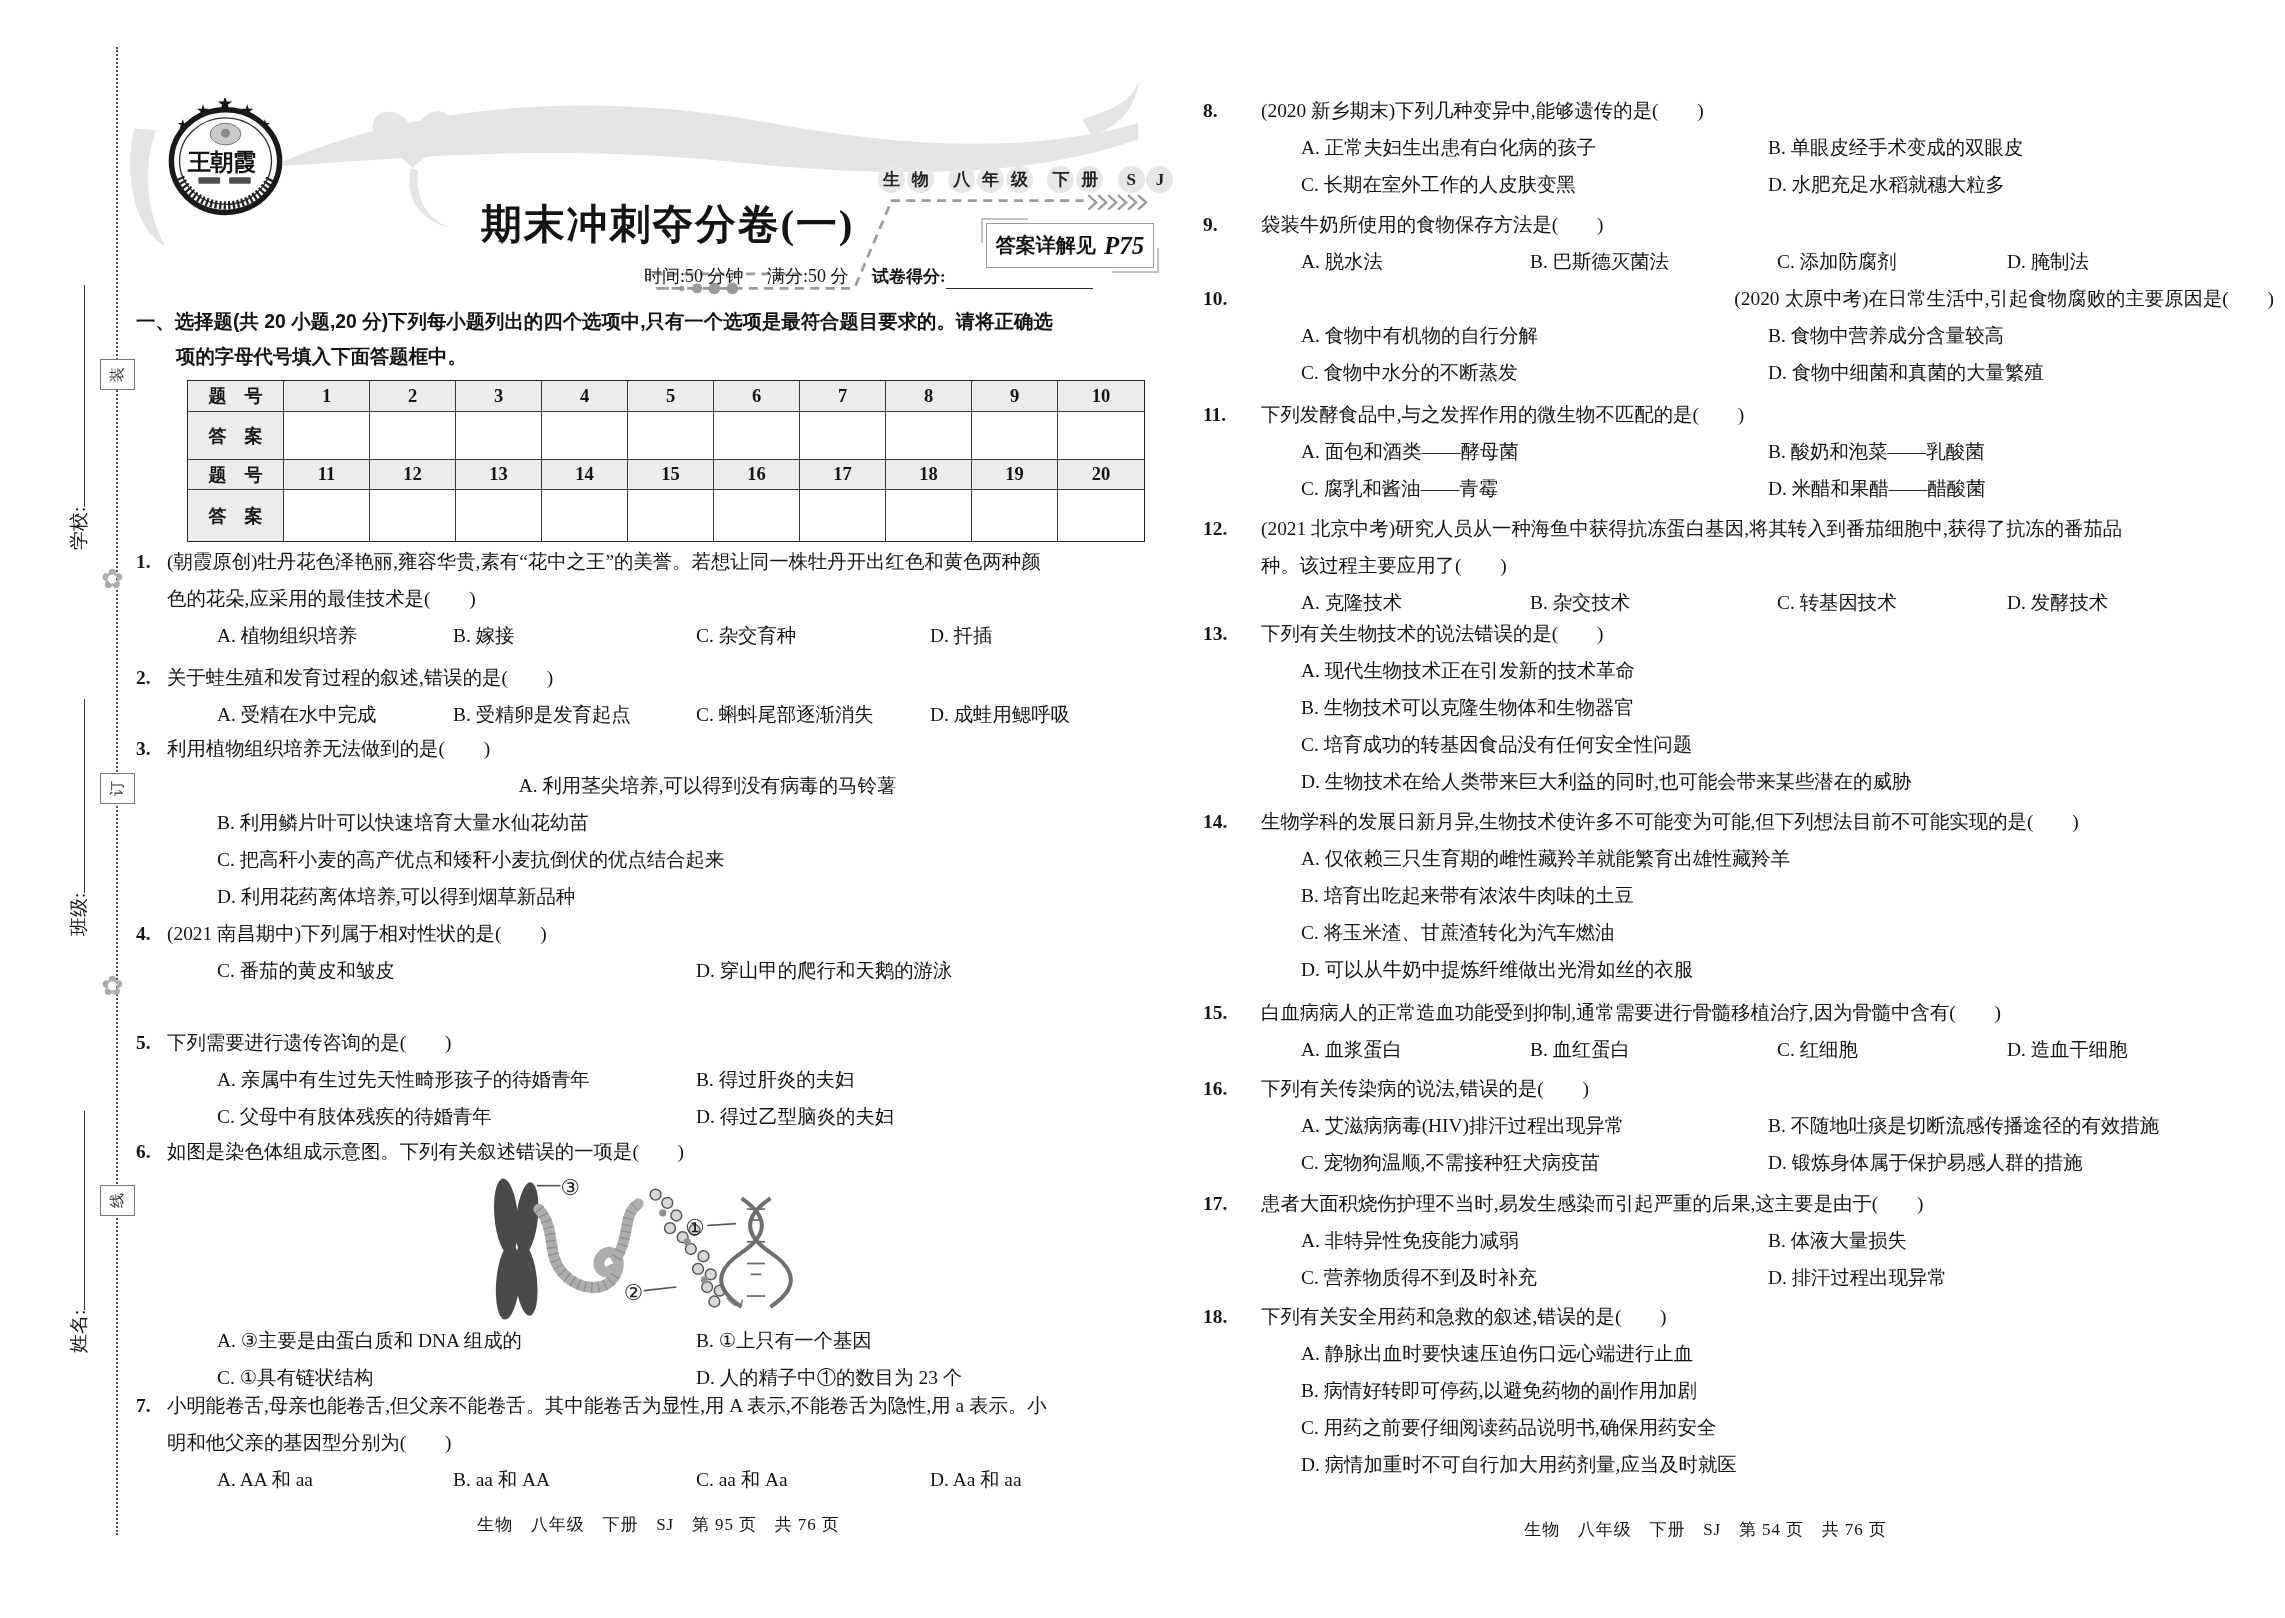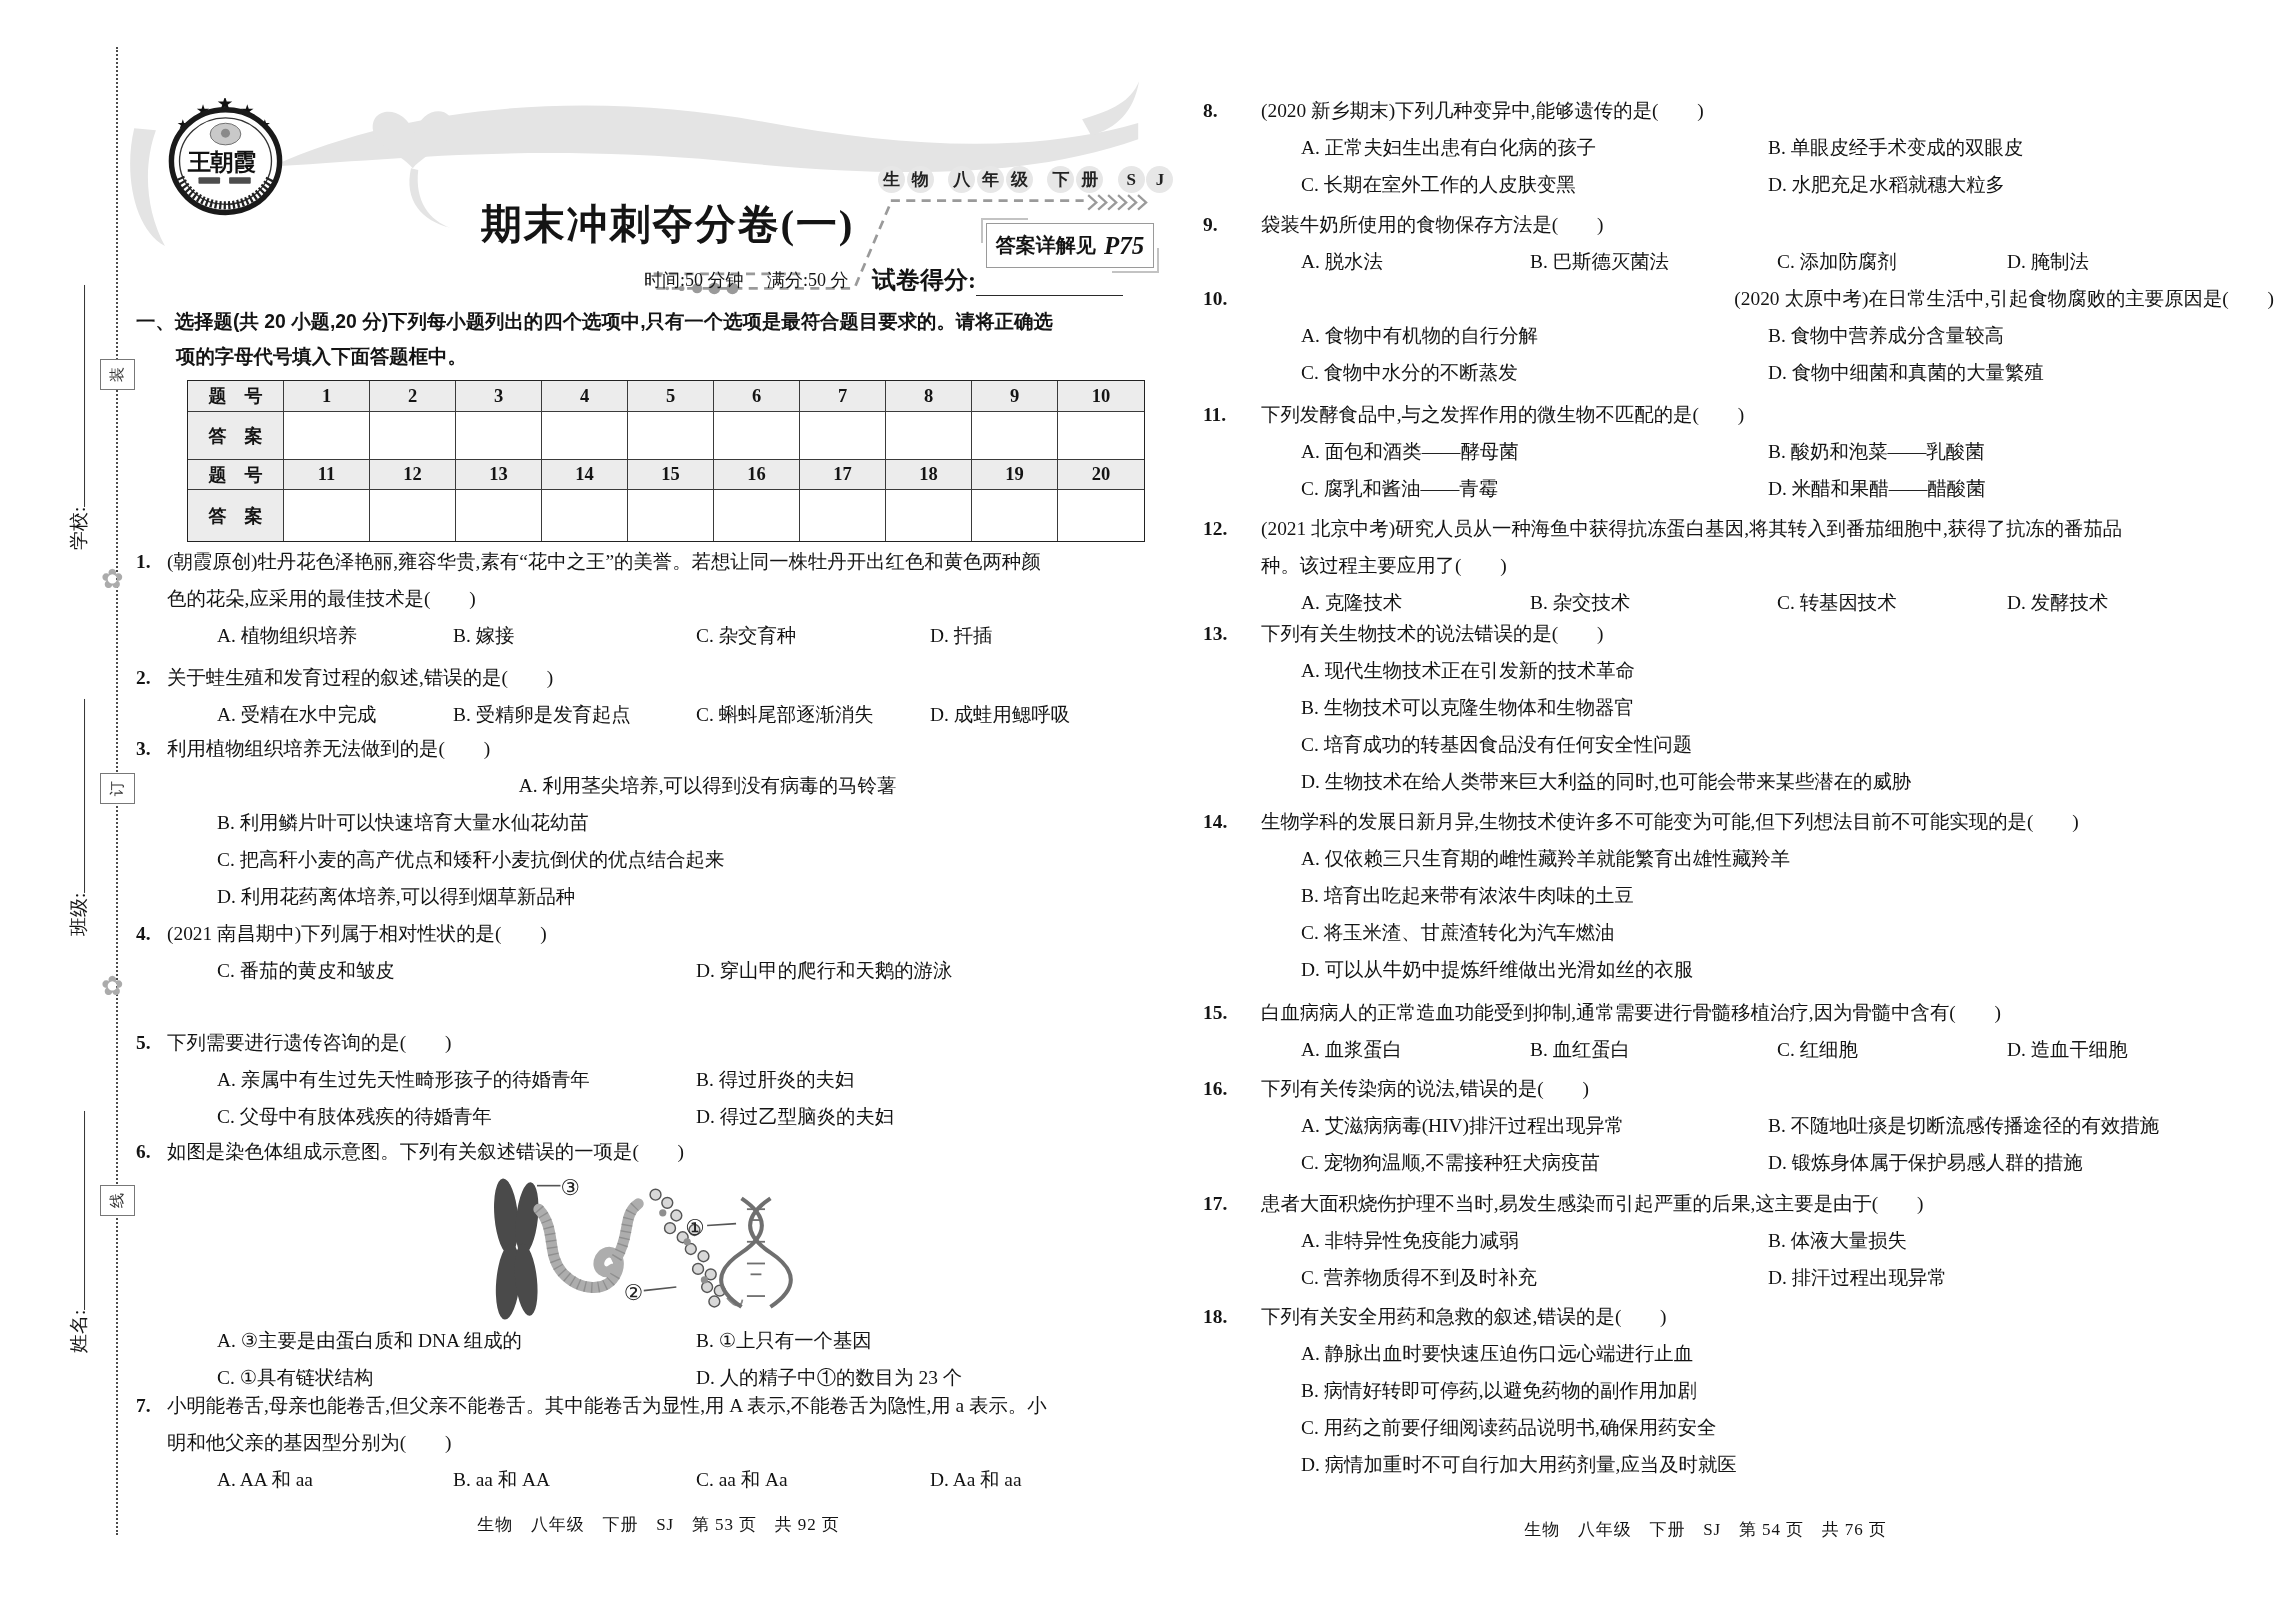--- a/index.html
+++ b/index.html
@@ -25,21 +25,21 @@
   .ansref{position:absolute;left:986px;top:223px;width:166px;height:43px;border:0.9px solid #9a9a9a;background:#fff;
           display:flex;align-items:center;justify-content:center;gap:8.1px;}
   .ansref::before{content:"";position:absolute;left:-6.3px;top:-6.3px;width:45px;height:23.5px;
                   border-left:2.7px solid #c3c3c3;border-top:2.7px solid #c3c3c3;}
   .ansref::after{content:"";position:absolute;right:-6.3px;bottom:-6.3px;width:45px;height:23.5px;
                  border-right:2.7px solid #c3c3c3;border-bottom:2.7px solid #c3c3c3;}
   .ansref .t{font-weight:bold;font-size:20px;}
   .ansref .p{font-weight:bold;font-style:italic;font-size:25px;}
   .meta{position:absolute;left:644px;top:264px;display:flex;align-items:center;font-size:18px;white-space:nowrap;}
   .meta .gap{width:23.5px;}
-  .meta .score{font-size:24px;font-weight:bold;}
+  .meta .score{font-size:17px;font-weight:bold;}
   .meta .blank{width:147px;border-bottom:1.8px solid #2a2a2a;align-self:flex-end;height:23.5px;}
   .sec{position:absolute;left:136px;top:304px;font-family:"Liberation Sans","DejaVu Sans",sans-serif;
        font-weight:bold;font-size:19.4px;line-height:35px;white-space:nowrap;}
   .sec .l2{margin-left:40px;}
   
   .atable{position:absolute;left:187px;top:380px;border:1.8px solid #222;display:grid;
           grid-template-columns:96px repeat(10,86px);grid-template-rows:31px 48px 30px 51px;background:#fff;}
   .acell{border-right:0.9px solid #3a3a3a;border-bottom:0.9px solid #3a3a3a;display:flex;align-items:center;justify-content:center;
          font-size:18.5px;font-weight:bold;}
   .acell.lab{font-size:18px;font-weight:600;}
@@ -466,17 +466,17 @@
     <g stroke="#555" stroke-width="1.8">
       <line x1="74" y1="16" x2="100" y2="16"></line>
       <line x1="192" y1="132" x2="228" y2="128"></line>
       <line x1="262" y1="60" x2="294" y2="58"></line>
     </g>
     <text x="100" y="26" font-size="24" fill="#222">③</text>
     <text x="170" y="142" font-size="24" fill="#222">②</text>
     <text x="238" y="70" font-size="24" fill="#222">①</text>
   </svg>
 
-  <div class="foot" style="left:360px;top:1513px;">生物　八年级　下册　SJ　第 53 页　共 92 页</div>
+  <div class="foot" style="left:360px;top:1513px;">生物　八年级　下册　SJ　第 95 页　共 76 页</div>
   <div class="foot" style="left:1407px;top:1518px;">生物　八年级　下册　SJ　第 54 页　共 76 页</div>
 
 </div>
 
 
 </body></html>

